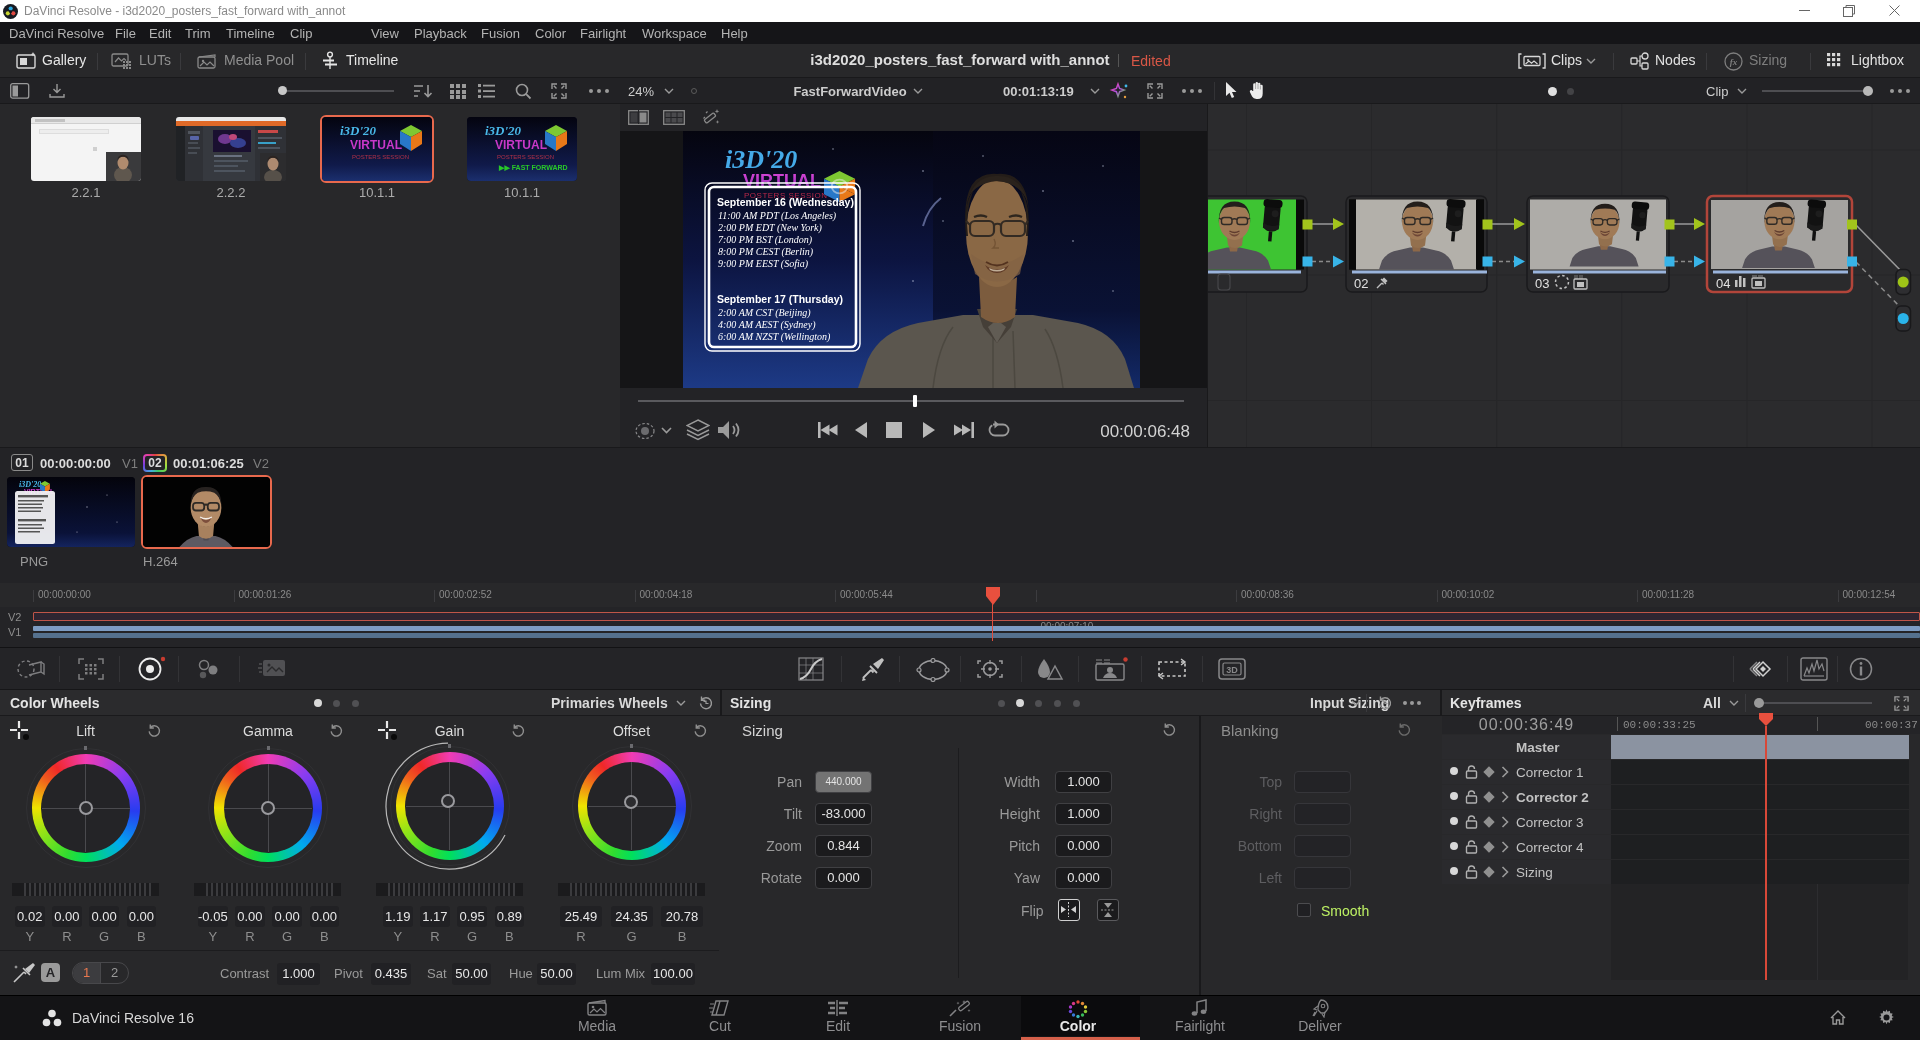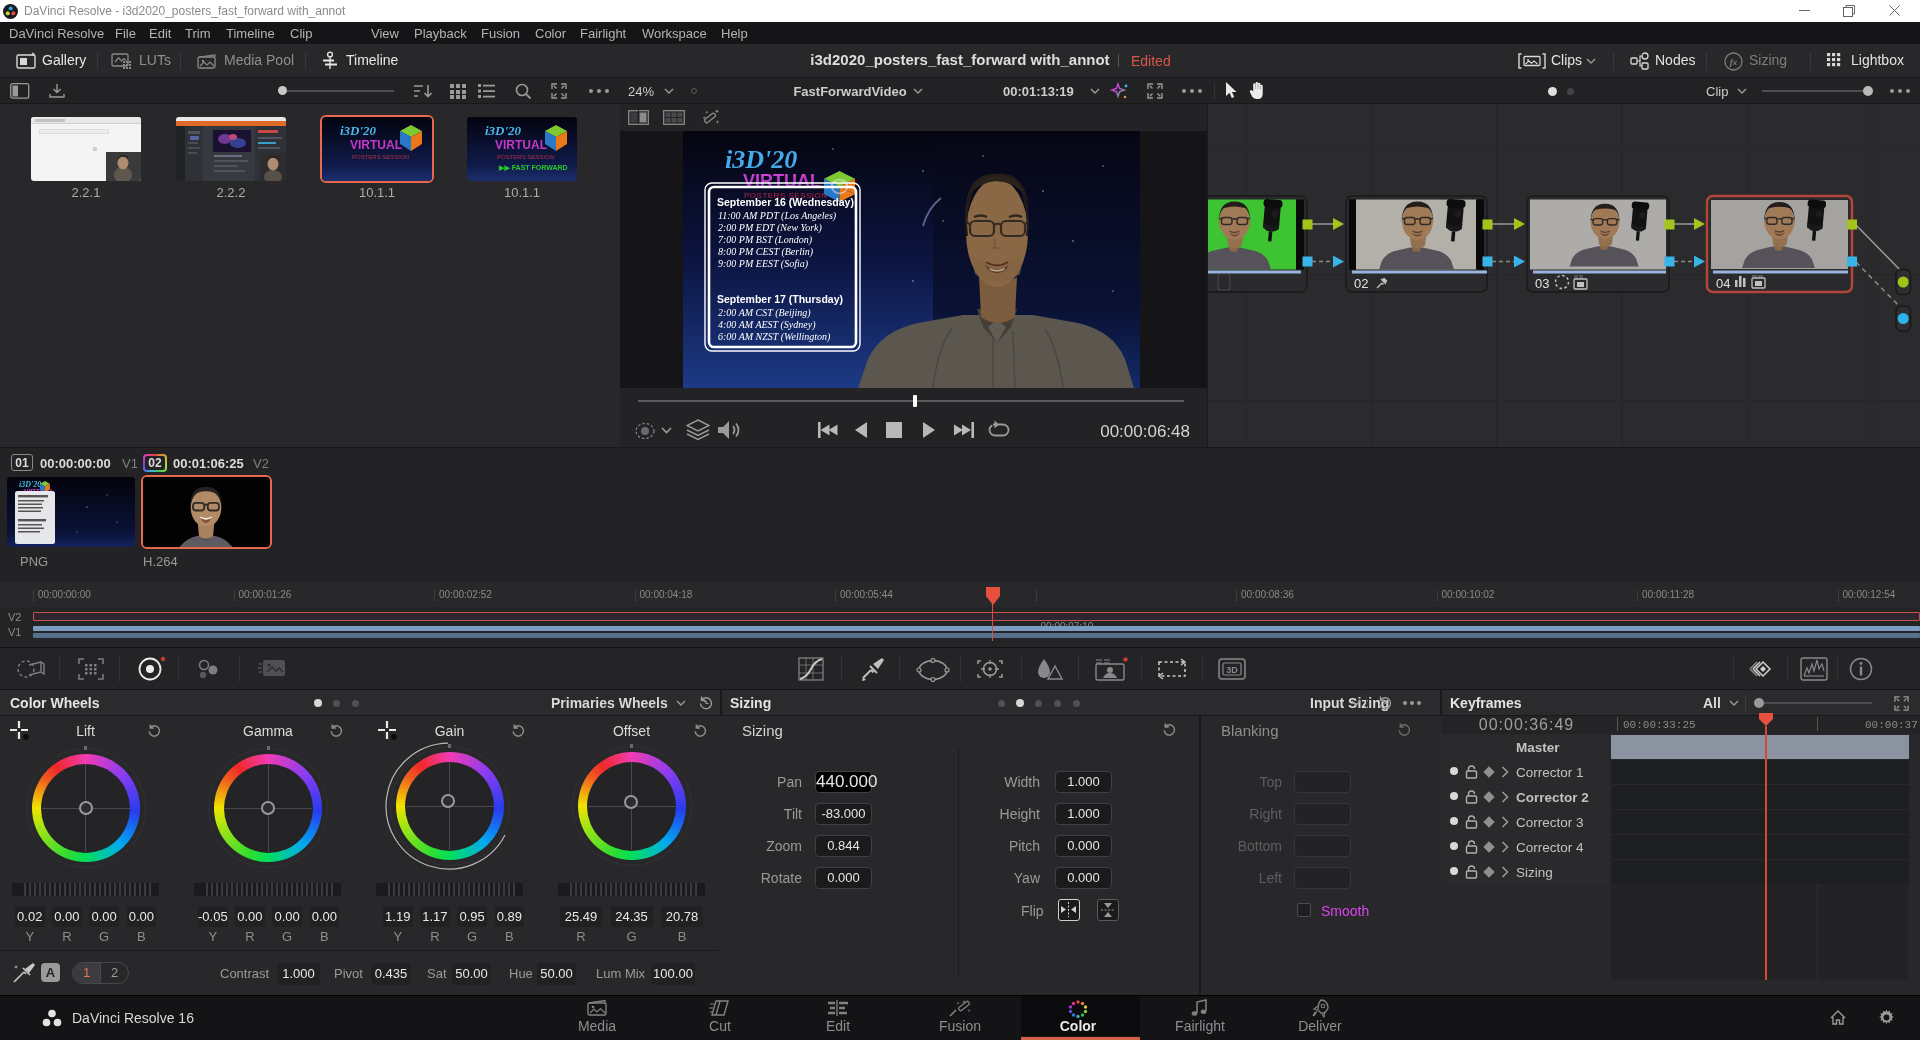--- a/index.html
+++ b/index.html
@@ -1032,21 +1032,21 @@
   </div>
 
   <div class="abs" style="left:742px;top:722px;font-size:15px;color:#d4d4d4;">Sizing</div>
   <svg class="abs" style="left:1162px;top:722px;" width="15" height="15" viewBox="0 0 16 16">
         <path d="M3.5 5 a5.5 5.5 0 1 1 -1.2 4 M3.5 1.5 v3.8 h3.8" fill="none" stroke="#8e8e8e" stroke-width="1.5"></path>
       </svg>
   <div class="abs" style="left:958px;top:748px;width:1px;height:230px;background:#1c1c1e;"></div>
   <div class="abs" style="left:1199px;top:716px;width:2px;height:279px;background:#19191b;"></div>
   <div id="sizing-rows">
         <div class="abs" style="left:722px;top:774px;width:80px;text-align:right;font-size:14px;color:#9a9a9a;">Pan</div>
-        <div class="abs" style="left:815px;top:771px;width:57px;height:22px;background:#000000;border:1px solid #404043;border-radius:4px;font-size:17px;color:#e4e4e4;text-align:center;line-height:20px;">440.000</div>
+        <div class="abs" style="left:815px;top:771px;width:57px;height:22px;background:#737373;border:1px solid #404043;border-radius:4px;font-size:10px;color:#e4e4e4;text-align:center;line-height:20px;">440.000</div>
         <div class="abs" style="left:960px;top:774px;width:80px;text-align:right;font-size:14px;color:#9a9a9a;">Width</div>
         <div class="abs" style="left:1055px;top:771px;width:57px;height:22px;background:#1b1b1d;border:1px solid #404043;border-radius:4px;font-size:13px;color:#e4e4e4;text-align:center;line-height:20px;">1.000</div>
         <div class="abs" style="left:1202px;top:774px;width:80px;text-align:right;font-size:14px;color:#5e5e61;">Top</div>
         <div class="abs" style="left:1294px;top:771px;width:57px;height:22px;background:#232326;border:1px solid #36363a;border-radius:4px;"></div>
         <div class="abs" style="left:722px;top:806px;width:80px;text-align:right;font-size:14px;color:#9a9a9a;">Tilt</div>
         <div class="abs" style="left:815px;top:803px;width:57px;height:22px;background:#1b1b1d;border:1px solid #404043;border-radius:4px;font-size:13px;color:#e4e4e4;text-align:center;line-height:20px;">-83.000</div>
         <div class="abs" style="left:960px;top:806px;width:80px;text-align:right;font-size:14px;color:#9a9a9a;">Height</div>
         <div class="abs" style="left:1055px;top:803px;width:57px;height:22px;background:#1b1b1d;border:1px solid #404043;border-radius:4px;font-size:13px;color:#e4e4e4;text-align:center;line-height:20px;">1.000</div>
         <div class="abs" style="left:1202px;top:806px;width:80px;text-align:right;font-size:14px;color:#5e5e61;">Right</div>
         <div class="abs" style="left:1294px;top:803px;width:57px;height:22px;background:#232326;border:1px solid #36363a;border-radius:4px;"></div>
@@ -1077,21 +1077,21 @@
           <path d="M6 3 l4 5 4 -5 z M6 17 l4 -5 4 5 z" fill="#9a9a9a" transform="rotate(180 10 10)"></path>
         </svg>
   </div>
 
   <div class="abs" style="left:1221px;top:722px;font-size:15px;color:#8e8e8e;">Blanking</div>
   <svg class="abs" style="left:1397px;top:722px;" width="15" height="15" viewBox="0 0 16 16">
         <path d="M3.5 5 a5.5 5.5 0 1 1 -1.2 4 M3.5 1.5 v3.8 h3.8" fill="none" stroke="#6a6a6a" stroke-width="1.5"></path>
       </svg>
 
   <div class="abs" style="left:1297px;top:903px;width:14px;height:14px;border:1px solid #4c4c4f;border-radius:2px;background:#202023;"></div>
-  <div class="abs" style="left:1321px;top:903px;font-size:14px;color:#d946ef;">Smooth</div>
+  <div class="abs" style="left:1321px;top:903px;font-size:14px;color:#bef264;">Smooth</div>
 </div>
 
 <div id="panel-keyframes">
   <div class="abs" style="left:1440px;top:690px;width:480px;height:26px;background:#2b2b2d;border-bottom:1px solid #1a1a1c;border-left:2px solid #19191b;"></div>
   <div class="abs" style="left:1450px;top:695px;font-size:14px;font-weight:bold;color:#e4e4e4;">Keyframes</div>
   <div class="abs" style="left:1703px;top:695px;font-size:14px;font-weight:bold;color:#d8d8d8;">All</div>
   <svg class="abs" style="left:1729px;top:700px;" width="10" height="7" viewBox="0 0 10 7">
         <path d="M1 1 l4 4 4 -4" fill="none" stroke="#9a9a9a" stroke-width="1.4"></path>
       </svg>
   <div class="sep-v" style="left:1745px;top:694px;height:18px;background:#3a3a3d;"></div>

